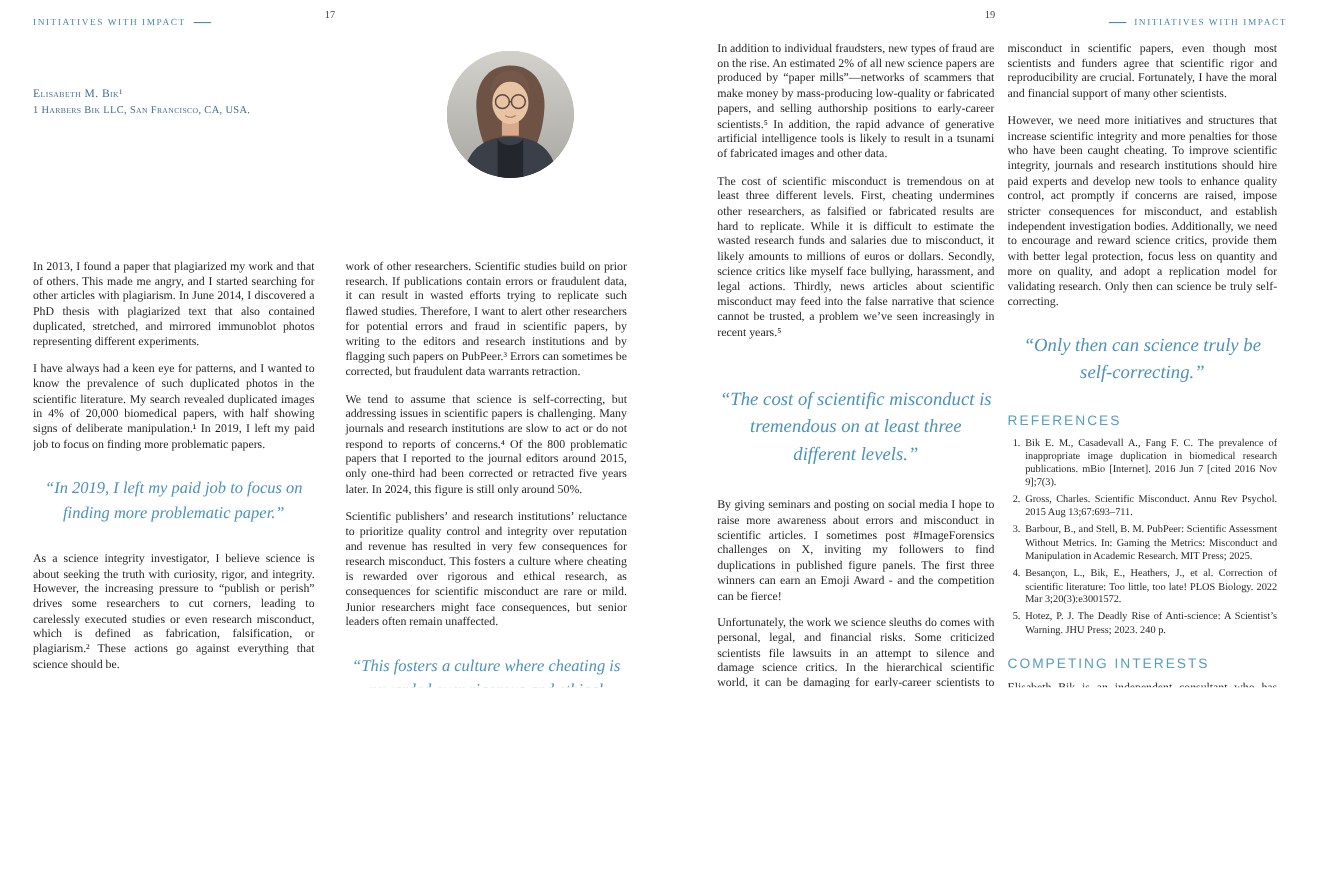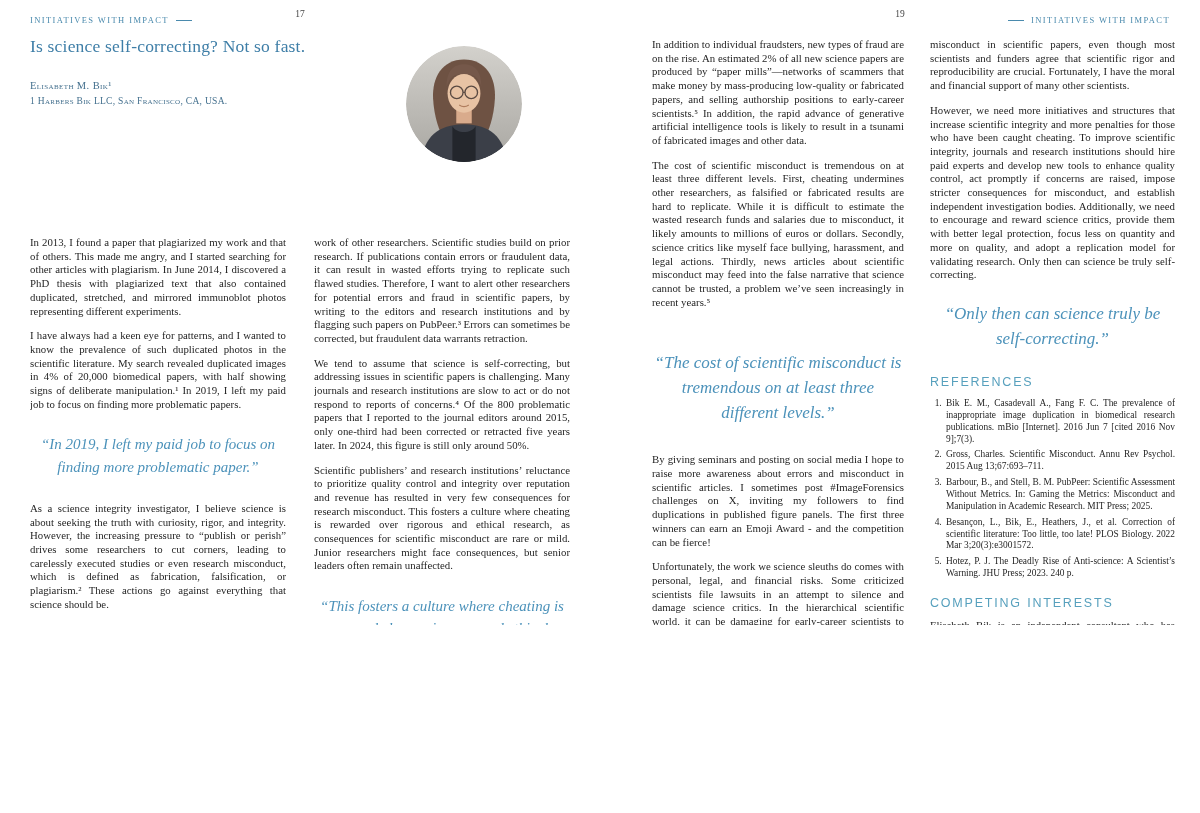--- a/index.html
+++ b/index.html
@@ -40,21 +40,21 @@
     position:absolute; top:46px; left:406px; width:116px; height:116px;
     border-radius:50%; overflow:hidden;
   }
 
   .col { position:absolute; text-align:justify; font-size:10.8px; line-height:1.27; overflow:hidden; }
   .col p { margin:0 0 11px 0; }
   .col p:last-child { margin-bottom:0; }
   .col-l1 { left:30px;  top:236px; width:256px; height:540px; }
   .col-l2 { left:314px; top:236px; width:256px; height:540px; }
   .col-r1 { left:52px;  top:38px;  width:252px; height:744px; }
-  .col-r2 { left:330px; top:38px;  width:245px; height:744px; }
+  .col-r2 { left:316px; top:38px;  width:245px; height:744px; }
 
   .pullquote {
     font-style:italic; text-align:center; color:#4c92ba;
   }
   .pq-md { font-size:15px; line-height:1.48; margin:22px 6px 24px; }
   .pq-lg { font-size:17px; line-height:1.45; margin:42px 2px 28px; }
   .pq-final { margin:20px 0 24px; }
 
   .subhead {
     margin:16px 0 7px 0; font-family:"Liberation Sans", sans-serif;
@@ -83,21 +83,20 @@
 
 <div class="spread">
 
   <section class="page" id="page-left">
     <div class="pagenum">17</div>
     <div class="header hdr-left">
       <span class="section-label">INITIATIVES WITH IMPACT</span>
       <span class="header-rule"></span>
     </div>
 
-    <h1 class="title">Is science self-correcting? Not so fast.</h1>
     <div class="author">Elisabeth M. Bik¹</div>
     <div class="affiliation">1 Harbers Bik LLC, San Francisco, CA, USA.</div>
 
     <div class="portrait">
       <svg viewBox="0 0 120 120" width="116" height="116">
         <defs>
           <clipPath id="pc">
               <circle cx="60" cy="60" r="60"></circle>
             </clipPath>
           <linearGradient id="bg" x1="0" y1="0" x2="0" y2="1">

